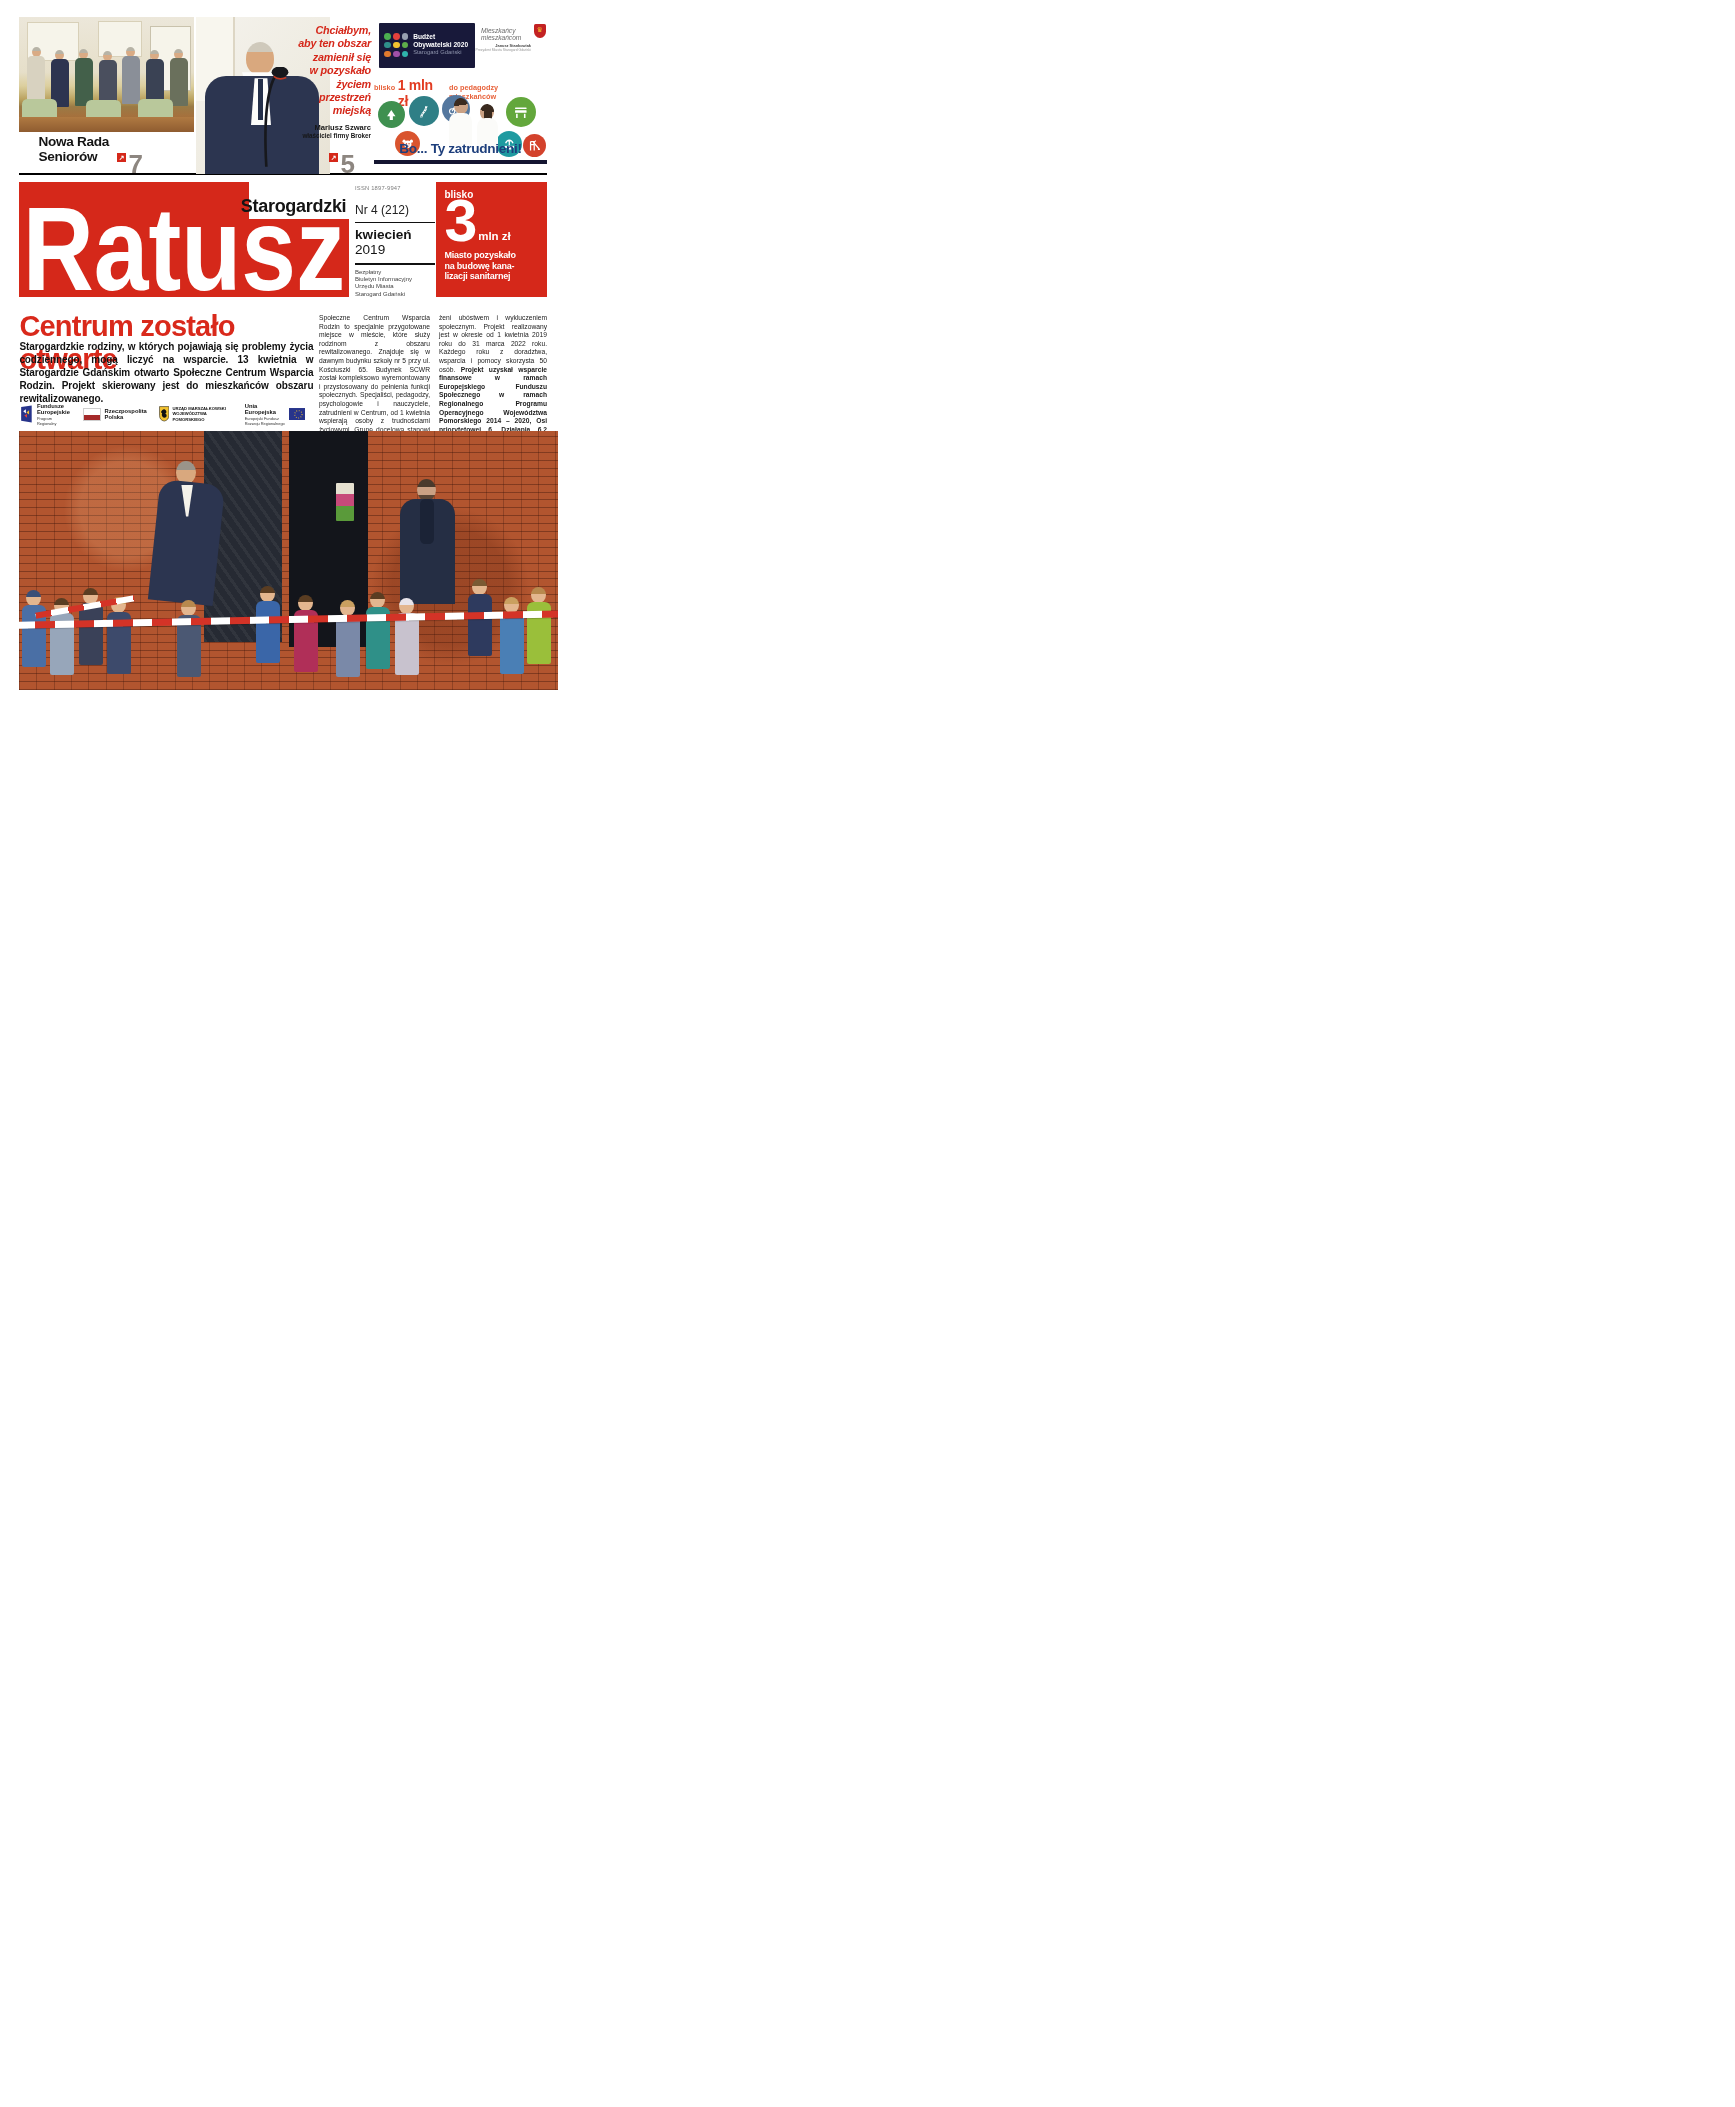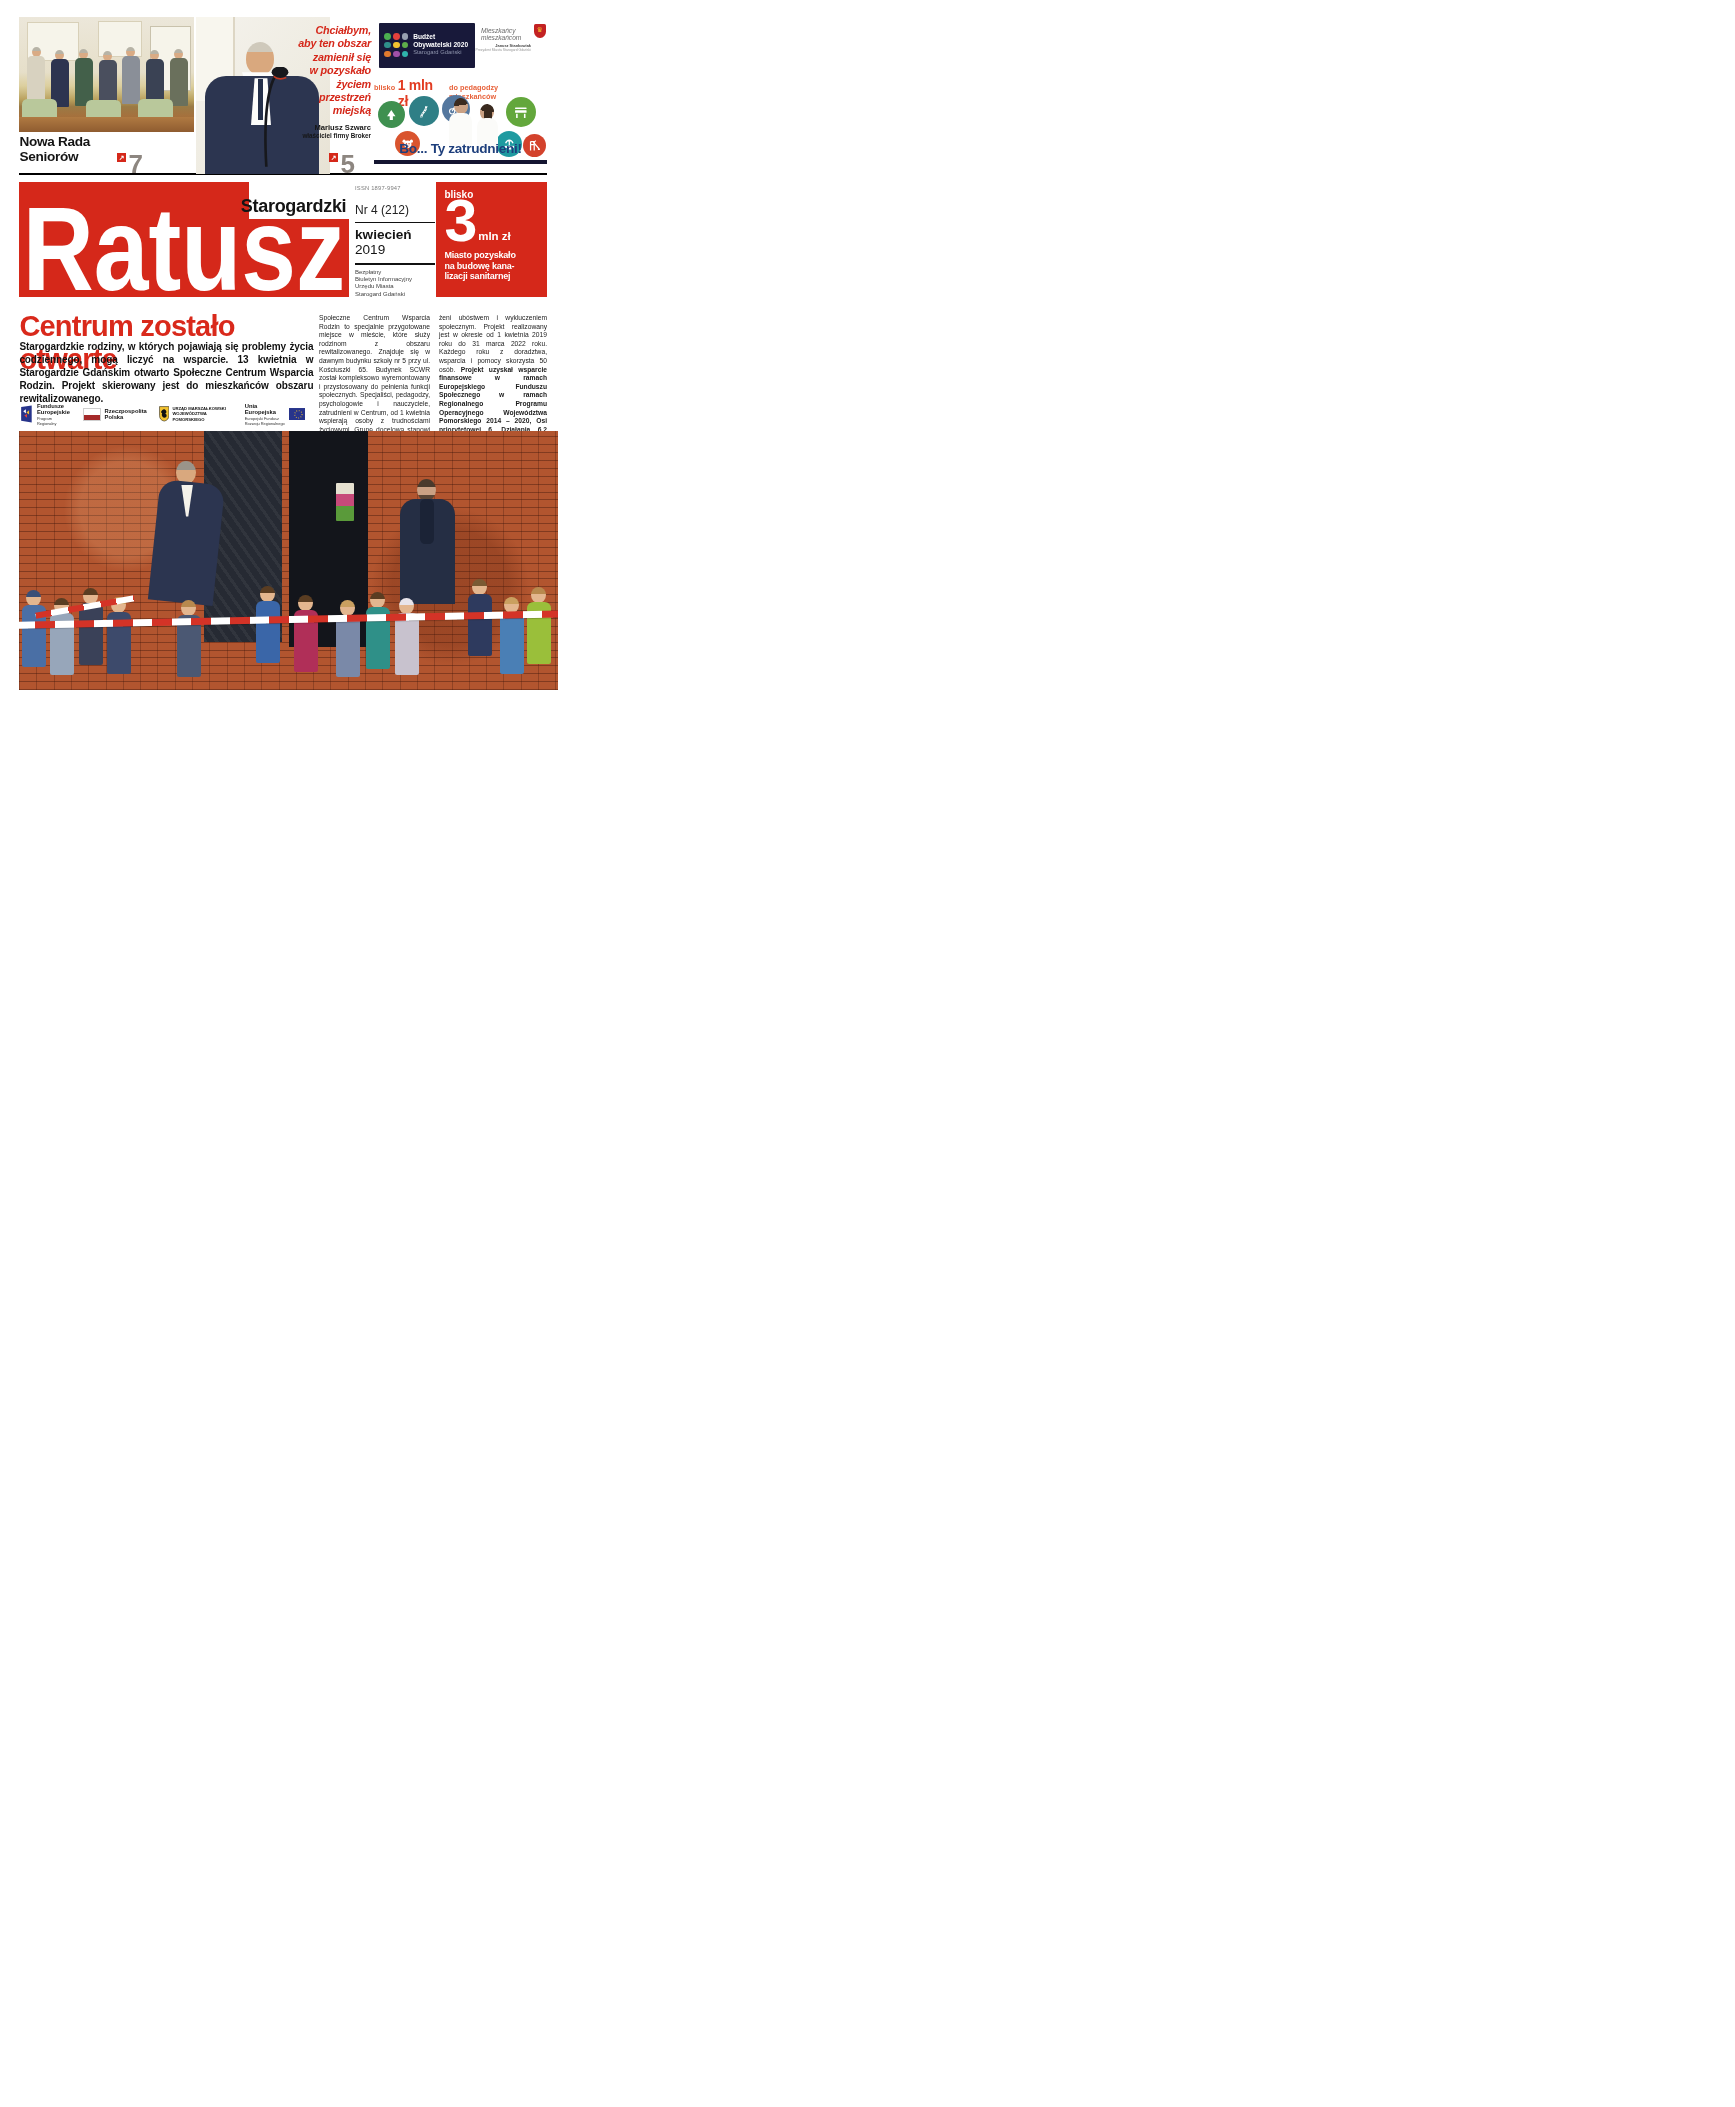--- a/index.html
+++ b/index.html
@@ -175,21 +175,21 @@
     <div class="man" style="left:149px;top:31.5px;--suit:#6a705c;">
         <div class="mhead"></div>
         <div class="mbody"></div>
       </div>
     <div class="chair" style="left:3.1px;bottom:9.4px;"></div>
     <div class="chair" style="left:67px;bottom:8.4px;"></div>
     <div class="chair" style="left:119px;bottom:9.4px;"></div>
     <div class="ps-table"></div>
   </figure>
 
-  <div class="abs teaser-title" style="white-space:pre-line;">Nowa Rada
+  <div class="abs teaser-title" style="white-space:pre-line;margin-left:19px;">Nowa Rada
 Seniorów</div>
   <div class="pageref" style="left:117px;top:153px;">
     <span class="ref-arrow">↗</span>
     <span class="ref-num">7</span>
   </div>
 
   <figure class="photo photo-speaker" style="margin:0;">
     <div class="sp-frame"></div>
     <div class="sp-head"></div>
     <div class="sp-shirt"></div>

